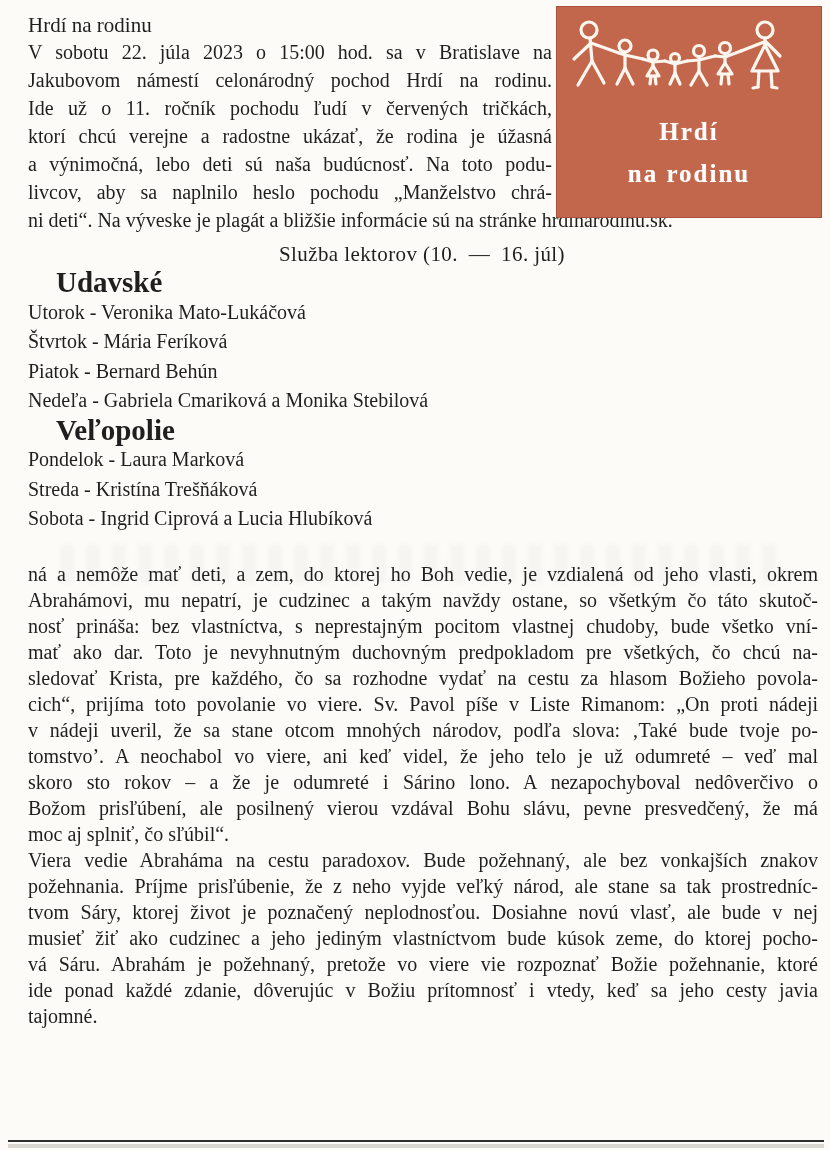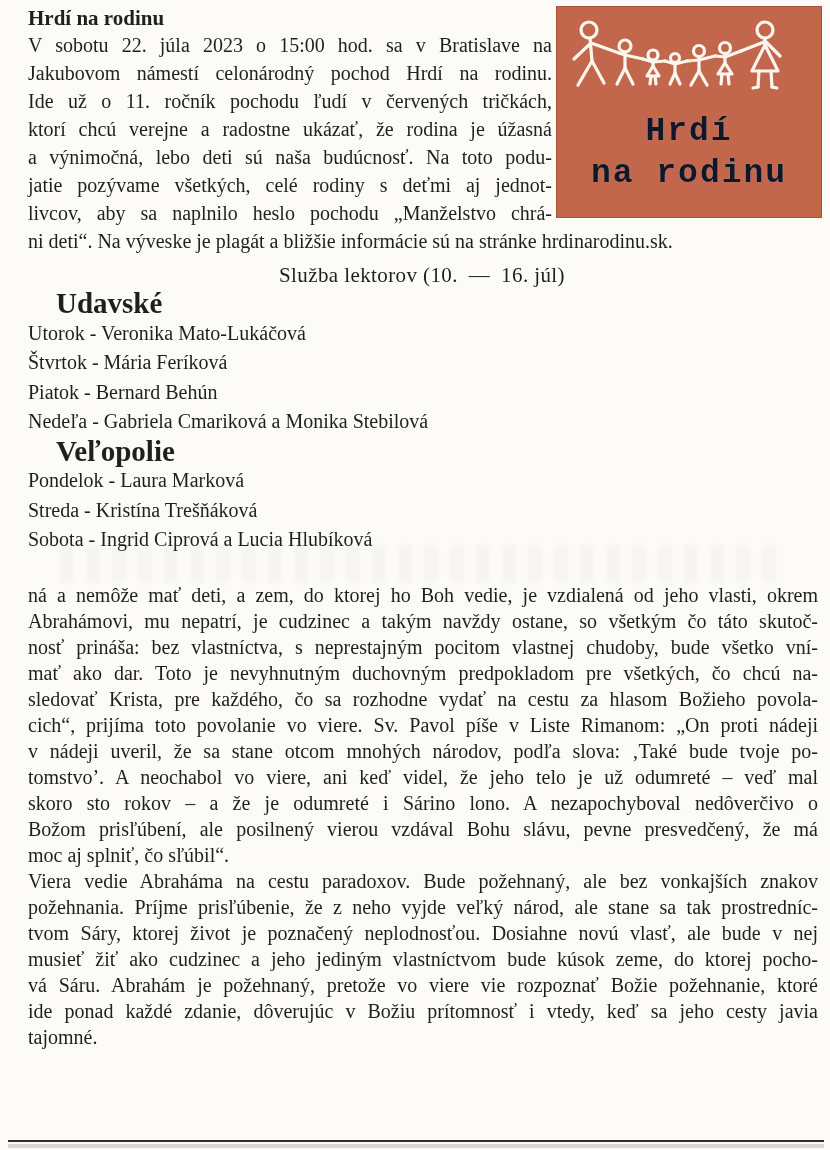--- a/index.html
+++ b/index.html
@@ -9,27 +9,27 @@
     font-family:"Liberation Serif", serif; color:#1f1f1f;
     box-sizing:border-box; padding:0 14px 0 28px;
   }
   
   .logo {
     position:absolute; left:556px; top:6px; width:266px; height:212px;
     background:#c2674c; border:1px solid #aa5038; box-sizing:border-box;
     text-align:center;
   }
   .logo svg { display:block; margin:12px auto 0; }
-  .logo-line { font-family:Liberation Mono, monospace; font-weight:bold;
-    color:#0f172a; letter-spacing:2px; line-height:34px; font-size:33px;
+  .logo-line { font-family:Liberation Serif, serif; font-weight:bold;
+    color:#ffffff; letter-spacing:2px; line-height:34px; font-size:25px;
     text-shadow:0 0 1px rgba(255,255,255,.4); }
   .logo-line.l1 { margin-top:18px; }
   .logo-line.l2 { margin-top:8px; }
   
-  .title { margin:0; padding-top:5px; font-size:21px; font-weight:bold; line-height:26px; }
+  .title { margin:0; padding-top:12px; font-size:21px; font-weight:normal; line-height:26px; }
   .article-col { width:524px; }
   .article-col .jline { font-size:20px; line-height:28px; }
   .jline { text-align:justify; text-align-last:justify; white-space:nowrap; }
   .jline.plain { text-align:left; text-align-last:left; }
   .full-line { font-size:20px; line-height:29px; }
   
   .lect-heading { margin:7px 0 1px; font-size:21px; font-weight:normal;
     text-align:center; letter-spacing:.4px; }
   #lectors .place { font-size:29px; font-weight:bold; line-height:29.5px;margin-left:28px; }
   #lectors .entry { font-size:20px; line-height:29.5px; }
@@ -112,21 +112,20 @@
   </div>
 
   <h1 class="title">Hrdí na rodinu</h1>
 
   <div class="article-col" id="article-lines">
       <div class="jline">V sobotu 22. júla 2023 o 15:00 hod. sa v Bratislave na</div>
       <div class="jline">Jakubovom námestí celonárodný pochod Hrdí na rodinu.</div>
       <div class="jline">Ide už o 11. ročník pochodu ľudí v červených tričkách,</div>
       <div class="jline">ktorí chcú verejne a radostne ukázať, že rodina je úžasná</div>
       <div class="jline">a výnimočná, lebo deti sú naša budúcnosť. Na toto podu-</div>
-      <div class="jline">jatie pozývame všetkých, celé rodiny s deťmi aj jednot-</div>
       <div class="jline">livcov, aby sa naplnilo heslo pochodu „Manželstvo chrá-</div>
     </div>
 
   <div class="full-line">ni deti“. Na výveske je plagát a bližšie informácie sú na stránke hrdinarodinu.sk.</div>
 
   <h2 class="lect-heading">Služba lektorov (10. — 16. júl)</h2>
 
   <div id="lectors">
       <div class="place">Udavské</div>
       <div class="entry">Utorok - Veronika Mato-Lukáčová</div>

